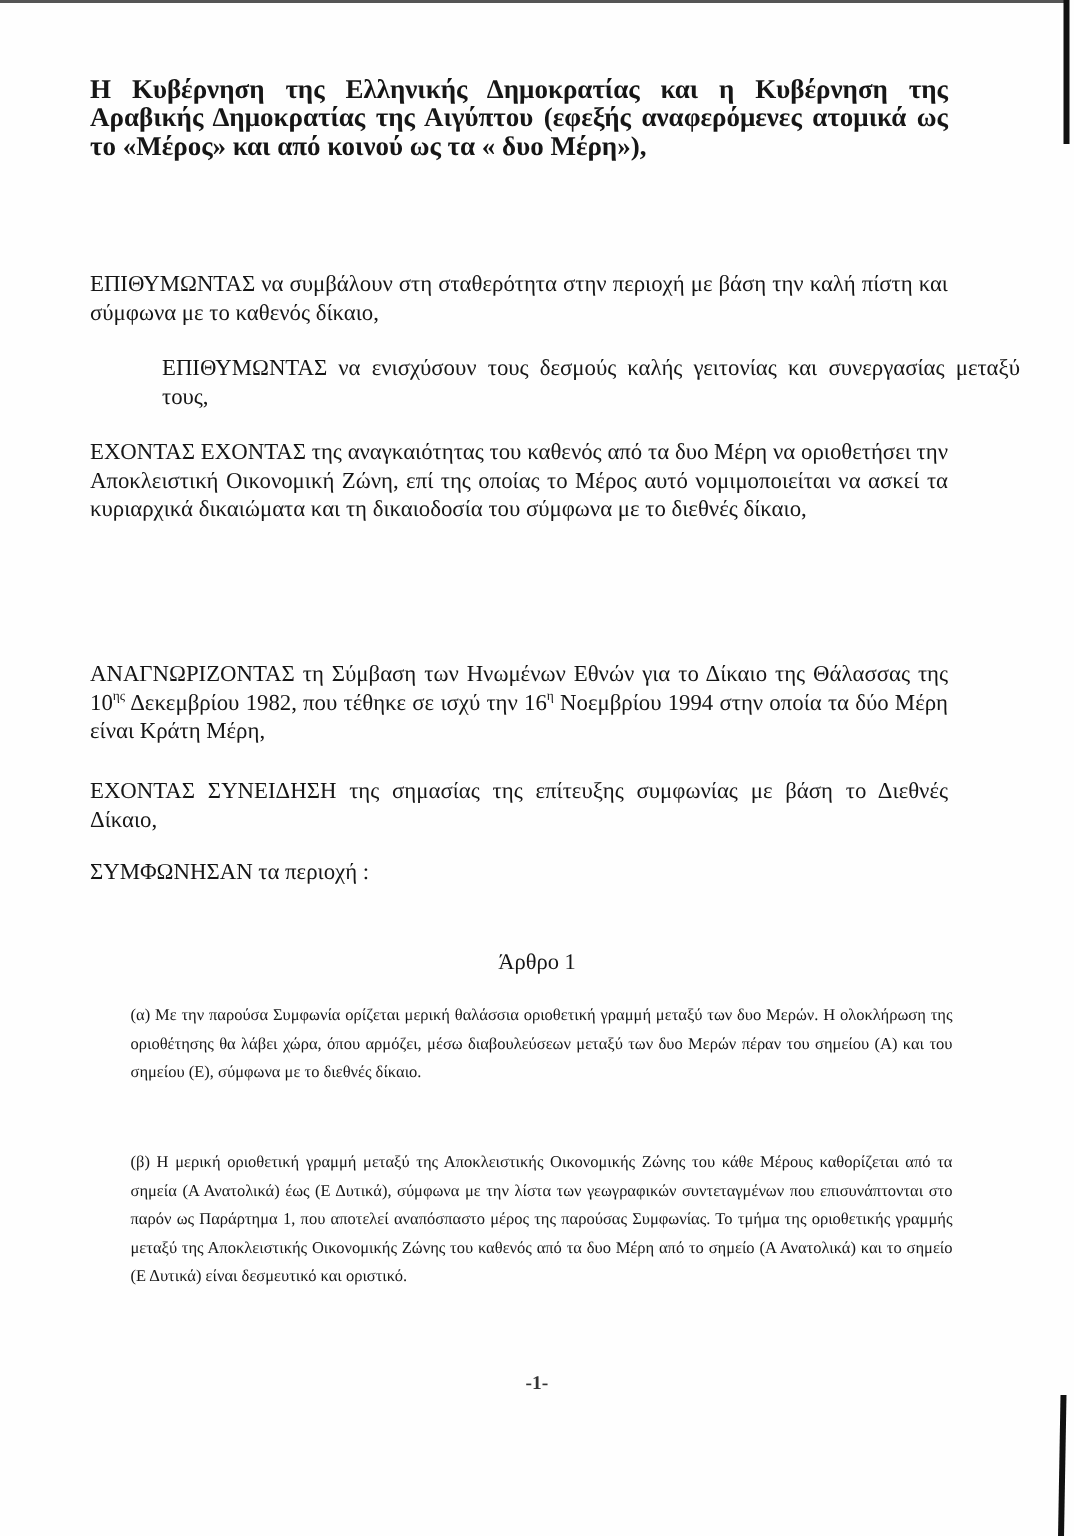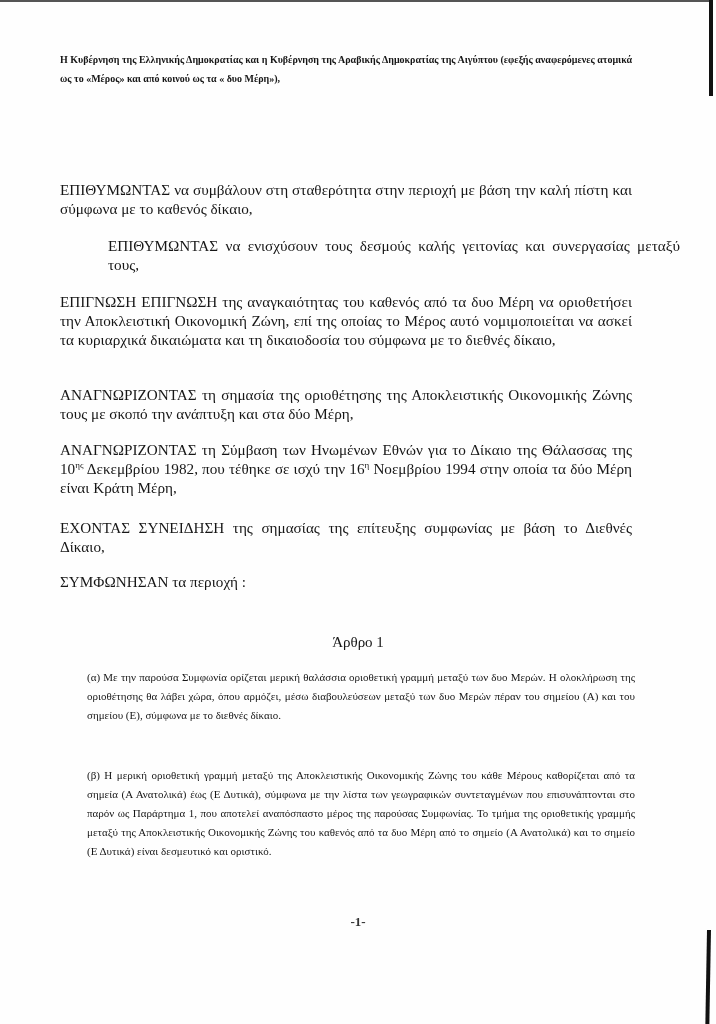--- a/index.html
+++ b/index.html
@@ -23,21 +23,21 @@
   }
   .scan-bar-bottom {
     position: absolute; left: 707px; top: 930px; width: 4px; height: 94px;
     background: #111; transform: rotate(1deg); transform-origin: top;
   }
   .para {
     position: absolute; left: 60px; width: 572px;
     font-size: 15.2px; line-height: 19px;
     text-align: justify; margin: 0;
   }
-  .para.bold-ish { font-weight: bold; font-size: 10px; }
+  .para.bold-ish { font-weight: bold; font-size: 18px; }
   .para .lead { letter-spacing: 0; }
   .article-title {
     position: absolute; left: 0; width: 716px; top: 634px;
     text-align: center; font-size: 15px;
   }
   .clause {
     position: absolute; left: 87px; width: 548px;
     font-size: 11px; line-height: 19px; text-align: justify; margin: 0;
   }
   sup { font-size: 9px; line-height: 0; }
@@ -61,26 +61,23 @@
 
   <p class="para" style="top:180px;">
     <span class="lead">ΕΠΙΘΥΜΩΝΤΑΣ</span><span> να συμβάλουν στη σταθερότητα στην περιοχή με βάση την καλή πίστη και σύμφωνα με το καθενός δίκαιο,</span>
   </p>
 
   <p class="para" style="top:236px;margin-left:48px;">
     <span class="lead">ΕΠΙΘΥΜΩΝΤΑΣ</span><span>  να ενισχύσουν τους δεσμούς καλής γειτονίας και συνεργασίας μεταξύ τους,</span>
   </p>
 
   <p class="para" style="top:292px;">
-    <span class="lead">ΕΠΙΓΝΩΣΗ ΕΠΙΓΝΩΣΗ</span><span> της αναγκαιότητας  του καθενός από τα δυο Μέρη να οριοθετήσει την Αποκλειστική  Οικονομική Ζώνη,  επί της οποίας  το Μέρος αυτό νομιμοποιείται να ασκεί τα κυριαρχικά δικαιώματα και τη δικαιοδοσία του σύμφωνα με το διεθνές δίκαιο,</span>
+    <span class="lead">ΕΧΟΝΤΑΣ ΕΧΟΝΤΑΣ</span><span> της αναγκαιότητας  του καθενός από τα δυο Μέρη να οριοθετήσει την Αποκλειστική  Οικονομική Ζώνη,  επί της οποίας  το Μέρος αυτό νομιμοποιείται να ασκεί τα κυριαρχικά δικαιώματα και τη δικαιοδοσία του σύμφωνα με το διεθνές δίκαιο,</span>
   </p>
 
-  <p class="para" style="top:385px;">
-    <span class="lead">ΑΝΑΓΝΩΡΙΖΟΝΤΑΣ</span><span>  τη σημασία της οριοθέτησης  της Αποκλειστικής Οικονομικής Ζώνης τους με σκοπό την ανάπτυξη και στα δύο Μέρη,</span>
-  </p>
 
   <p class="para" style="top:440px;">
     <span class="lead">ΑΝΑΓΝΩΡΙΖΟΝΤΑΣ</span><span> τη Σύμβαση των Ηνωμένων Εθνών για το Δίκαιο της Θάλασσας της 10</span><sup>ης</sup><span> Δεκεμβρίου 1982, που τέθηκε σε ισχύ την 16</span><sup>η</sup><span> Νοεμβρίου 1994 στην οποία τα δύο Μέρη είναι Κράτη Μέρη,</span>
   </p>
 
   <p class="para" style="top:518px;">
     <span class="lead">ΕΧΟΝΤΑΣ ΣΥΝΕΙΔΗΣΗ</span><span> της σημασίας της επίτευξης συμφωνίας με βάση το Διεθνές Δίκαιο,</span>
   </p>
 
   <p class="para" style="top:572px;">

